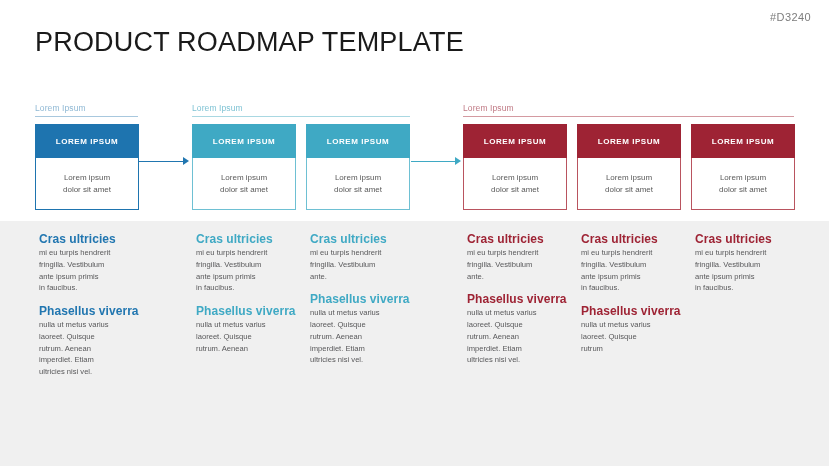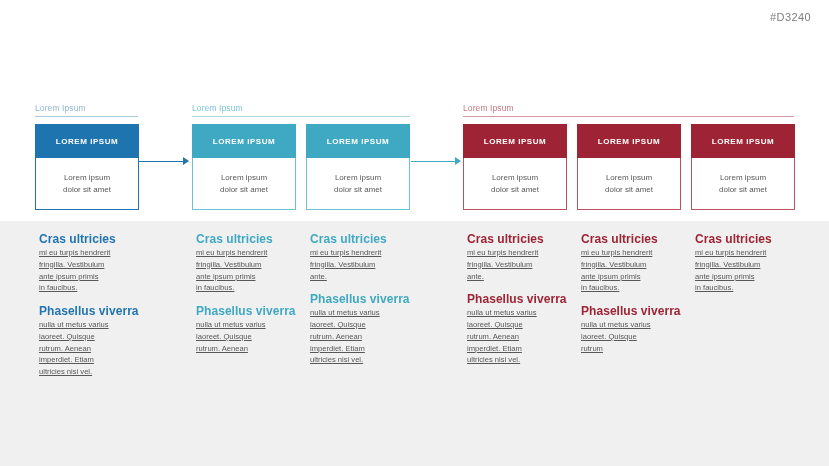--- a/index.html
+++ b/index.html
@@ -137,33 +137,33 @@
     font-weight: bold;
     letter-spacing: 0.05px;
     margin-bottom: 1px;
   }
   .tc-body {
     font-size: 7.6px;
     line-height: 1.55;
     color: #58585a;
     margin-bottom: 10px;
     white-space: pre-line;
-    text-decoration: underline;
   }
   .tc-body:last-child { margin-bottom: 0; }
 </style>
 </head>
 <body>
 
 <div class="slide">
 
   <div class="grey-band"></div>
 
   <div class="corner-code">#D3240</div>
 
+  <h1 class="slide-title">PRODUCT ROADMAP TEMPLATE</h1>
 
   <div id="groups-layer">
       <div class="group-label" style="left: 35px; top: 103px; color: rgb(143, 184, 212);">Lorem Ipsum</div>
       <div class="group-rule" style="left: 35px; top: 116px; width: 103px; background: rgb(168, 200, 222);"></div>
       <div class="group-label" style="left: 192px; top: 103px; color: rgb(127, 195, 212);">Lorem Ipsum</div>
       <div class="group-rule" style="left: 192px; top: 116px; width: 218px; background: rgb(169, 216, 226);"></div>
       <div class="group-label" style="left: 463px; top: 103px; color: rgb(192, 122, 133);">Lorem Ipsum</div>
       <div class="group-rule" style="left: 463px; top: 116px; width: 331px; background: rgb(212, 154, 161);"></div>
     </div>
   <div id="arrows-layer">

